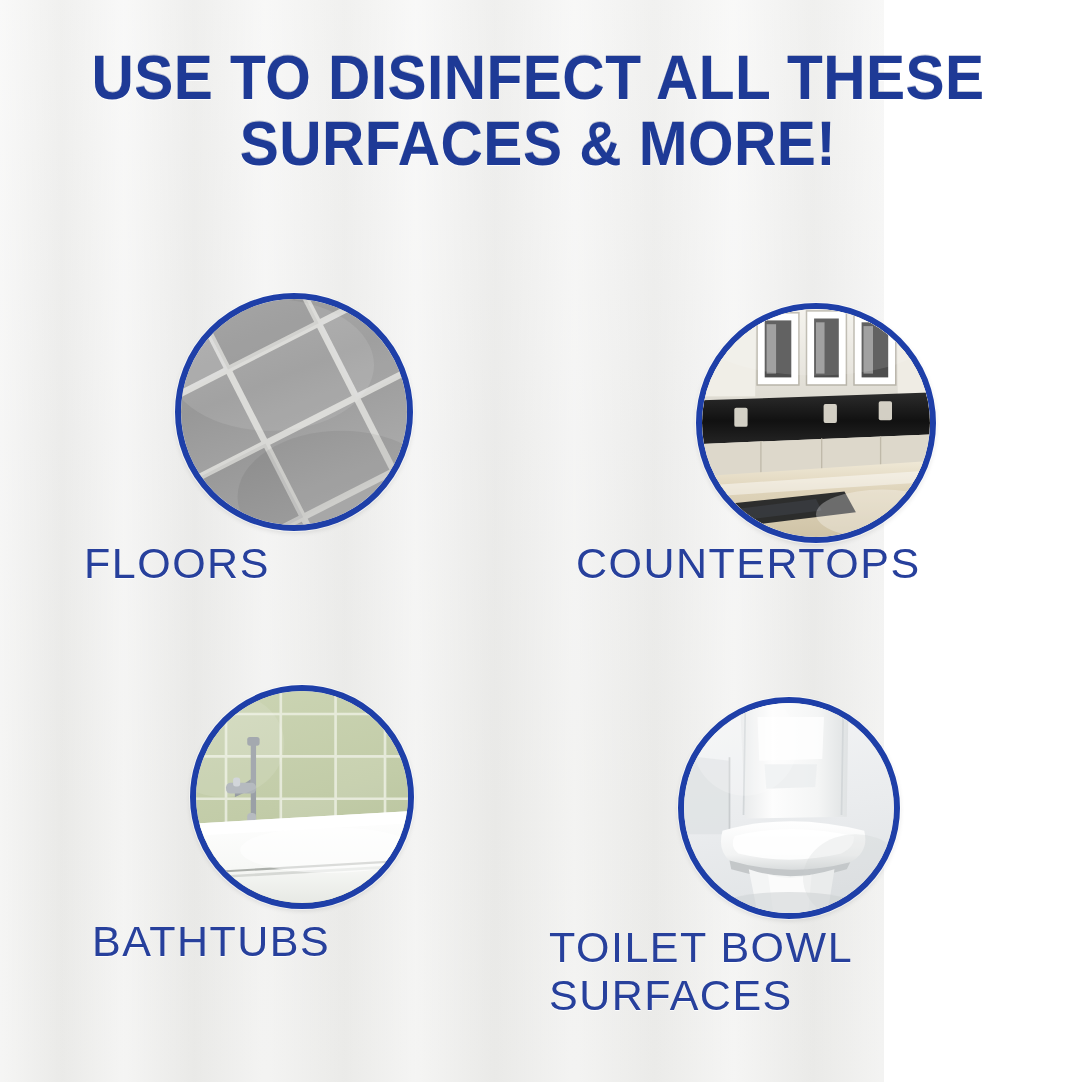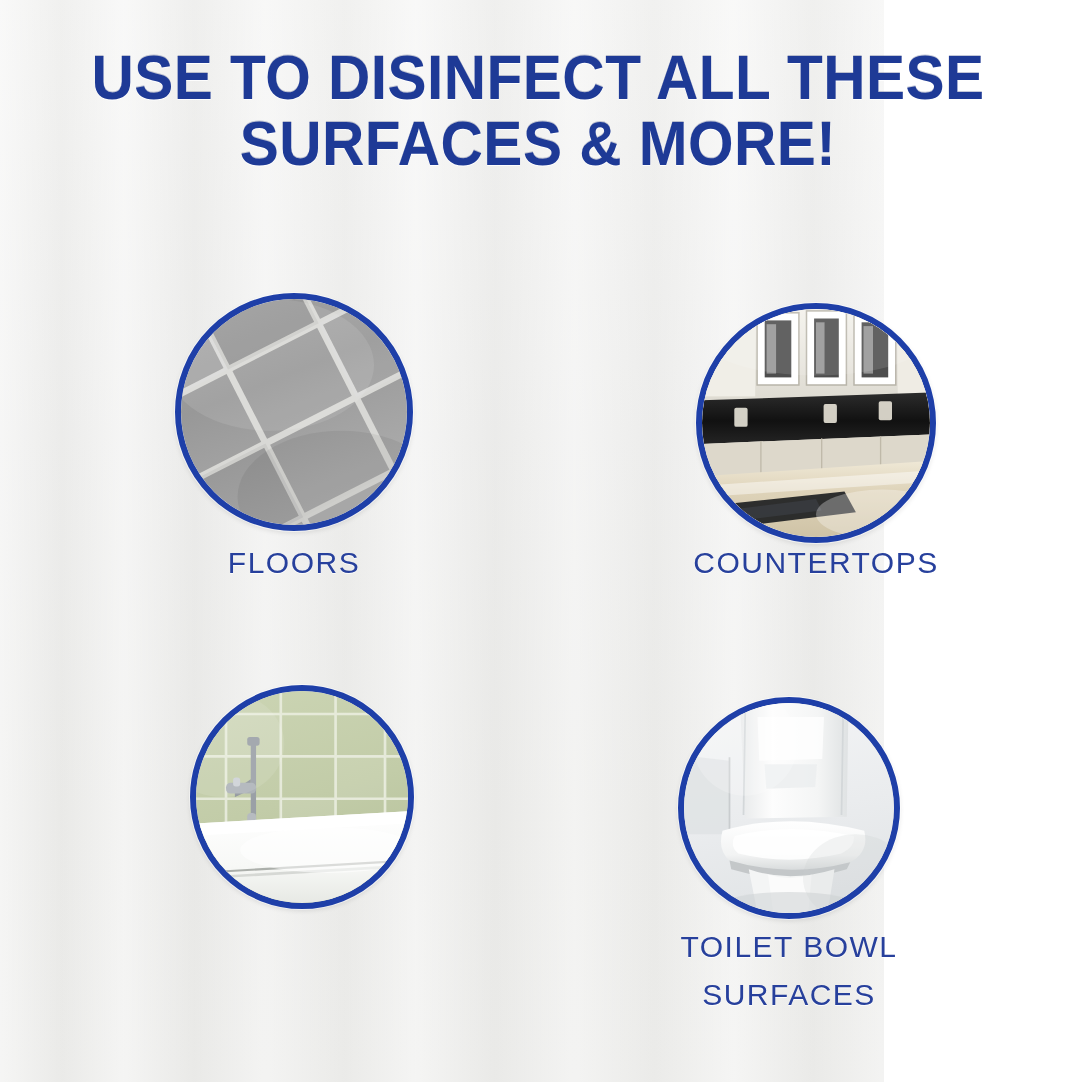--- a/index.html
+++ b/index.html
@@ -58,23 +58,22 @@
     border:6px solid #1e3fa8;
     box-shadow:0 0 0 1px rgba(255,255,255,0.6), 0 2px 5px rgba(0,0,0,0.10);
     background:#dedede;
   }
   .circle-wrap svg { display:block; width:100%; height:100%; }
 
   .caption {
     position:absolute;
     left:50%;
     transform:translateX(-50%);
-    text-align:center;
     color:#27409c;
-    font-size:30px;
+    font-size:43px;
     line-height:48px;
     font-weight:400;
     letter-spacing:1.5px;
     white-space:nowrap;
     text-shadow:0 1px 0 rgba(255,255,255,0.8);
   }
   .caption .cap-line { display:block; }
 
   
   #item-floors        { left:175px; top:293px; }
@@ -274,20 +273,23 @@
 
           <path d="M0 150 L240 136 L240 240 L0 240 Z" fill="url(#tubBody)"></path>
           <path d="M0 150 L240 136 L240 150 L0 164 Z" fill="#ffffff" opacity="0.85"></path>
           <path d="M0 206 L240 192" stroke="#9a9d98" stroke-width="2.4" fill="none" opacity="0.8"></path>
           <path d="M0 212 L240 198" stroke="#c9ccc7" stroke-width="3" fill="none" opacity="0.7"></path>
           <ellipse cx="150" cy="180" rx="100" ry="26" fill="#ffffff" opacity="0.55"></ellipse>
           <ellipse cx="30" cy="60" rx="70" ry="60" fill="#ffffff" opacity="0.10"></ellipse>
         </g>
       </svg>
     </div>
+    <div class="caption">
+      <span class="cap-line">BATHTUBS</span>
+    </div>
   </div>
 
   <div class="item" id="item-toilets">
     <div class="circle-wrap">
       <svg viewBox="0 0 240 240" preserveAspectRatio="xMidYMid slice">
         <defs>
           <clipPath id="clipToilet">
               <circle cx="120" cy="120" r="120"></circle>
             </clipPath>
           <linearGradient id="tWall" x1="0" y1="0" x2="0.2" y2="1">

